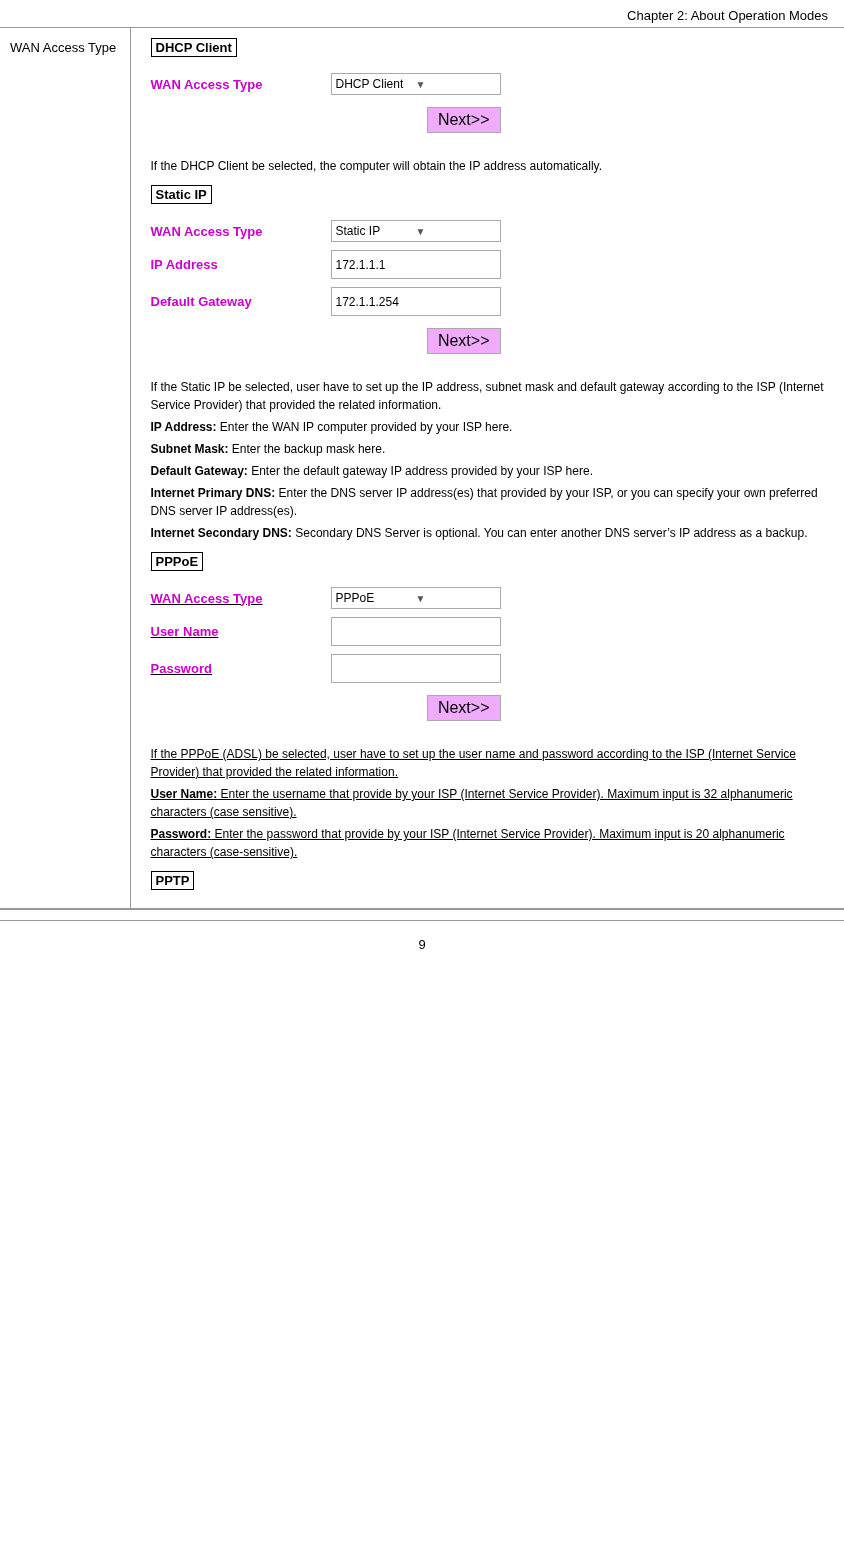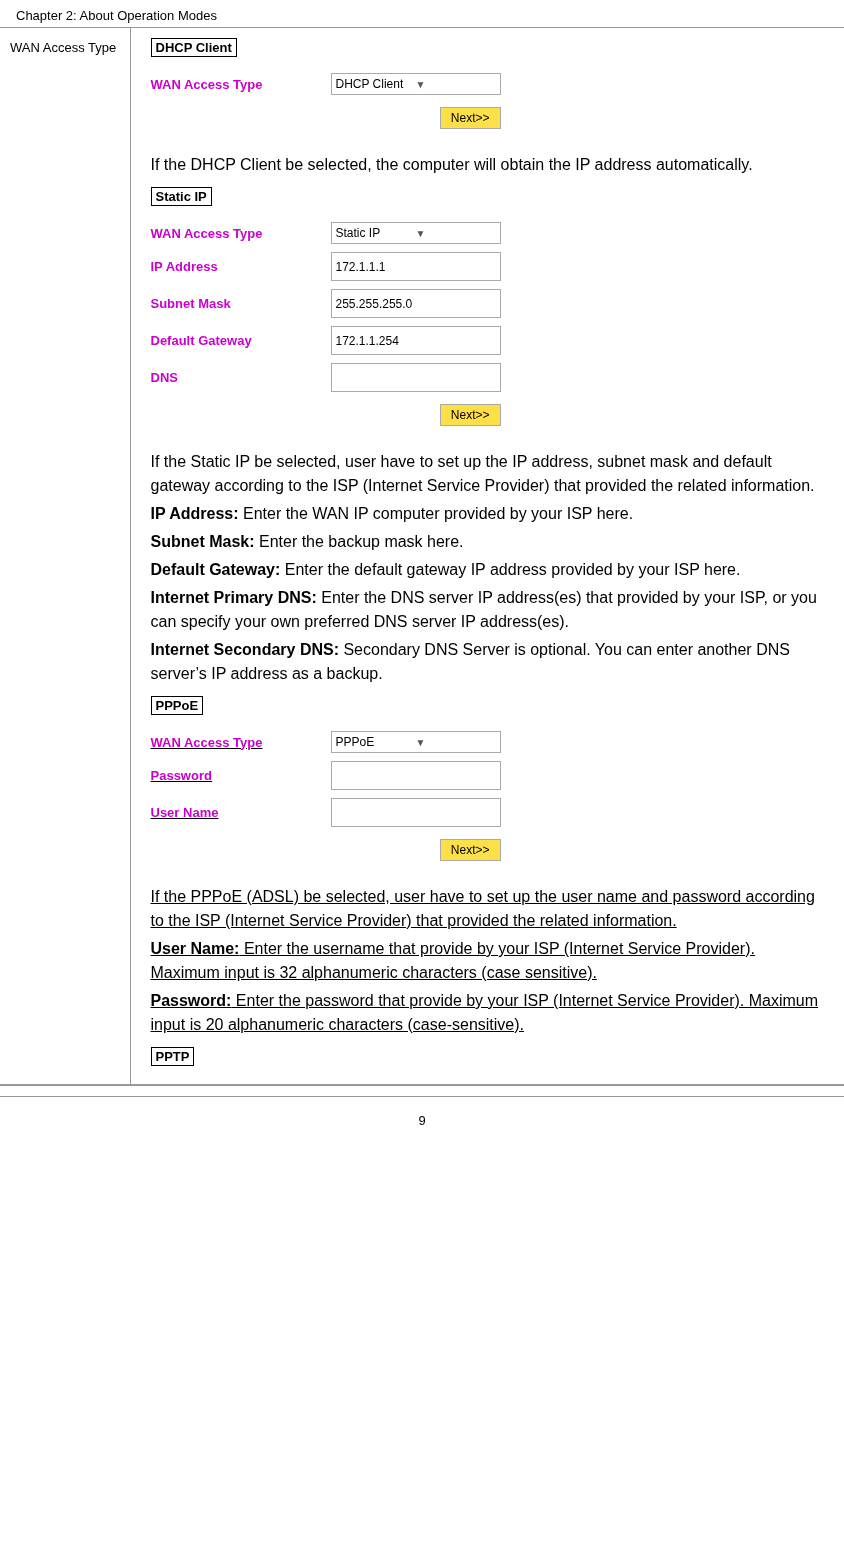--- a/index.html
+++ b/index.html
@@ -5,20 +5,21 @@
     * { margin: 0; padding: 0; box-sizing: border-box; }
     body {
       font-family: Arial, sans-serif;
       font-size: 13px;
       color: #000;
       background: #fff;
       width: 844px;
       min-height: 1556px;
     }
     .page-header {
+      text-align: right;
       padding: 8px 16px 4px 16px;
       font-size: 13px;
       color: #000;
       border-bottom: 1px solid #999;
     }
     .main-table {
       width: 100%;
       border-collapse: collapse;
     }
     .left-cell {
@@ -77,33 +78,33 @@
     }
     .select-wrapper span {
       flex: 1;
     }
     .select-arrow {
       font-size: 10px;
       color: #555;
     }
     .next-btn {
       border: 1px solid #aaa;
-      background: #fde047;
+      background: #f0abfc;
       padding: 3px 10px;
-      font-size: 12px;
+      font-size: 16px;
       cursor: pointer;
       display: inline-block;
       margin-top: 4px;
       margin-bottom: 4px;
     }
     .btn-row {
       padding: 4px 0 4px 0;
     }
     .description-text {
-      font-size: 16px;
+      font-size: 12px;
       line-height: 1.5;
       margin-top: 16px;
       margin-bottom: 10px;
     }
     .description-text p {
       margin-bottom: 4px;
     }
     .bold-term {
       font-weight: bold;
     }
@@ -179,46 +180,30 @@
 
           <tr>
             <td class="form-label">
               <span>IP Address</span>
             </td>
             <td>
               <input class="form-input" type="text" value="172.1.1.1" style="">
             </td>
           </tr>
 
-          <tr>
-            <td class="form-label">
-              <span>Subnet Mask</span>
-            </td>
-            <td>
-              <input class="form-input" type="text" value="255.255.255.0" style="">
-            </td>
-          </tr>
 
           <tr>
             <td class="form-label">
               <span>Default Gateway</span>
             </td>
             <td>
               <input class="form-input" type="text" value="172.1.1.254" style="">
             </td>
           </tr>
 
-          <tr>
-            <td class="form-label">
-              <span>DNS</span>
-            </td>
-            <td>
-              <input class="form-input" type="text" style="">
-            </td>
-          </tr>
           <tr>
             <td colspan="2" class="btn-row">
               <div style="text-align:right; width:350px;">
                 <button class="next-btn">Next&gt;&gt;</button>
               </div>
             </td>
           </tr>
         </tbody>
             </table>
         <div class="description-text">
@@ -243,33 +228,33 @@
             <td>
               <div class="select-wrapper">
                 <span>PPPoE</span>
                 <span class="select-arrow">▼</span>
               </div>
             </td>
           </tr>
 
           <tr>
             <td class="form-label">
+              <span>User Name</span>
+            </td>
+            <td>
+              <input class="form-input" type="text" style="">
+            </td>
+          </tr>
+
+          <tr>
+            <td class="form-label">
               <span>Password</span>
             </td>
             <td>
               <input class="form-input" type="password" style="">
-            </td>
-          </tr>
-
-          <tr>
-            <td class="form-label">
-              <span>User Name</span>
-            </td>
-            <td>
-              <input class="form-input" type="text" style="">
             </td>
           </tr>
           <tr>
             <td colspan="2" class="btn-row">
               <div style="text-align:right; width:350px;">
                 <button class="next-btn">Next&gt;&gt;</button>
               </div>
             </td>
           </tr>
         </tbody>

